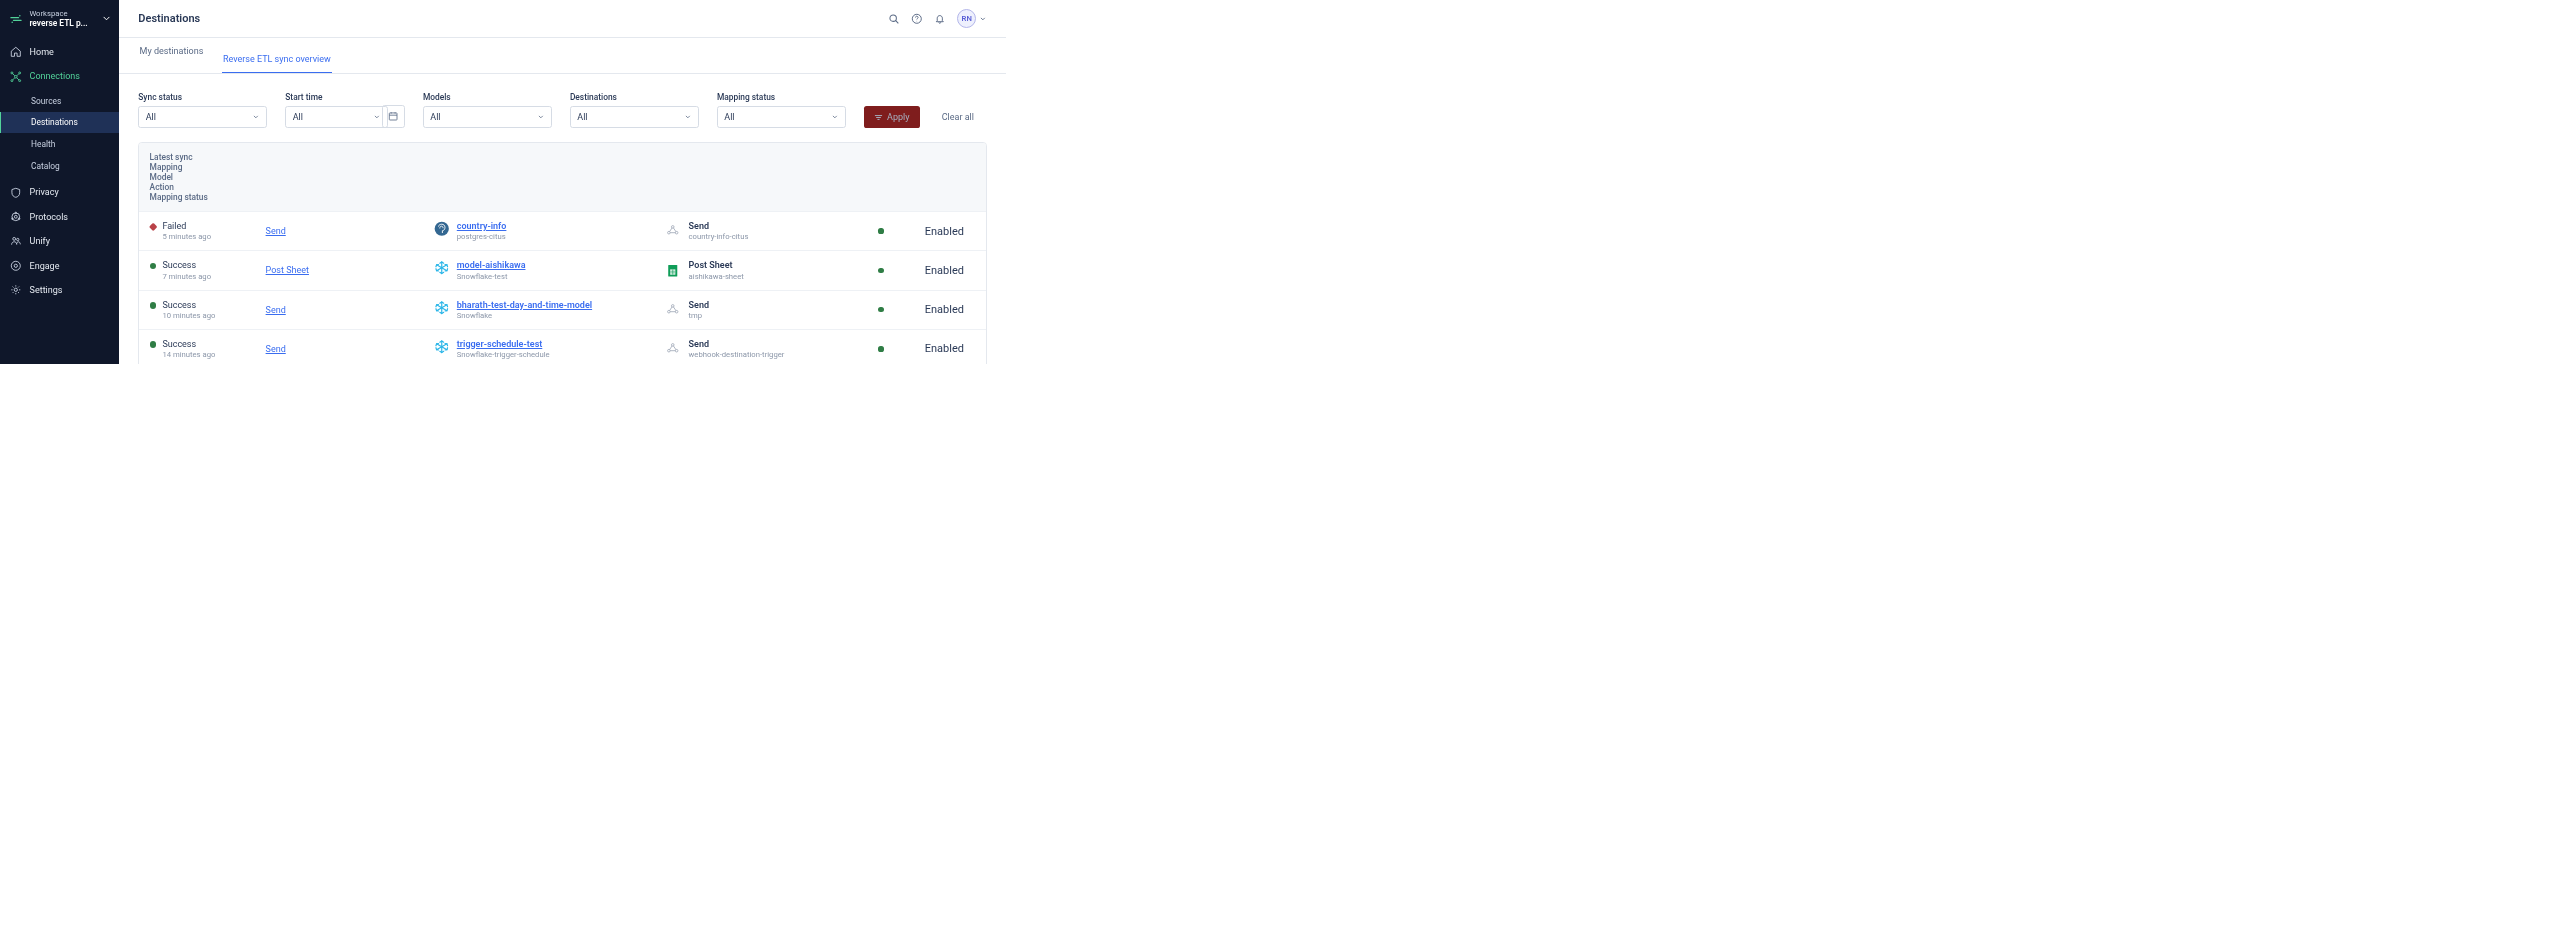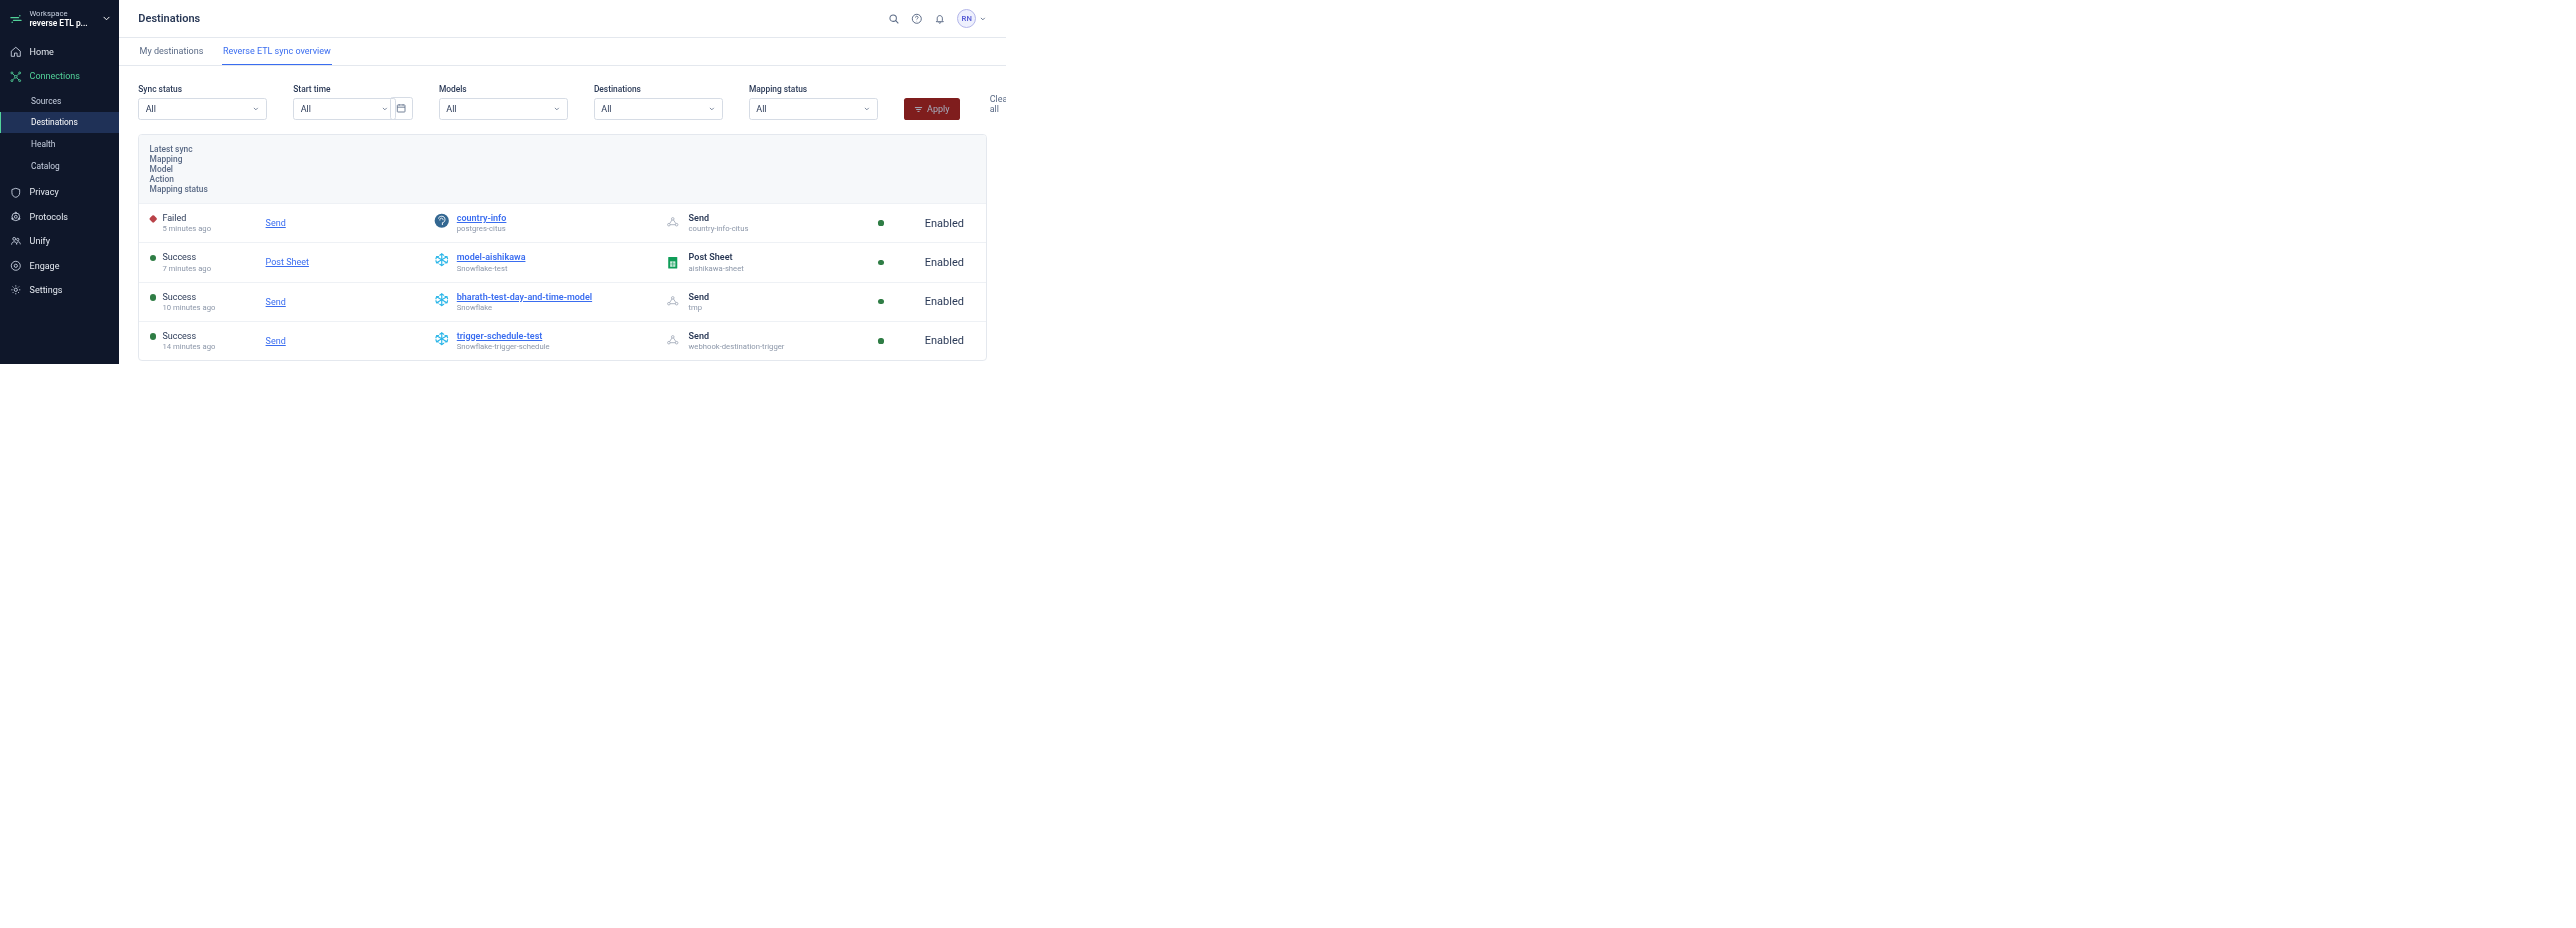--- a/index.html
+++ b/index.html
@@ -29,26 +29,26 @@
 .topbar { display: flex; align-items: center; padding: 9px 19.3px; border-bottom: 0.6px solid #e4e8ee; }
 .page-title { font-size: 11px; font-weight: 600; color: #2b3a57; }
 .topbar-spacer { flex: 1; }
 .topbar-actions { display: flex; align-items: center; gap: 11.6px; }
 .topbar-icon { color: #5a6a85; cursor: pointer; display: flex; }
 .avatar { width: 19.3px; height: 19.3px; border-radius: 50%; background: #eef0fd; border: 1px solid #b3b6ea; display: flex; align-items: center; justify-content: center; font-size: 7.7px; font-weight: 600; color: #5a5fd6; cursor: pointer; }
 .avatar-wrap { display: flex; align-items: center; gap: 2.6px; cursor: pointer; }
 
 .tabs { display: flex; gap: 17px; padding: 0 19.3px; border-bottom: 0.6px solid #e4e8ee; }
 .tab { padding: 7.7px 1.3px; font-size: 9px; color: #5a6a85; cursor: pointer; border-bottom: 1.3px solid transparent; }
-.tab.active { color: #3a6df0; border-bottom-color: #3a6df0; }
+.tab.active { color: #3a6df0; border-bottom-color: #3a6df0; margin-top: 8px; }
 
 .content { padding: 18px 19.3px; }
 .section-title { font-size: 14px; font-weight: 600; color: #2b3a57; margin-bottom: 14px; }
 
-.filters { display: flex; gap: 26px; align-items: flex-end; margin-bottom: 14px; }
+.filters { display: flex; gap: 18px; align-items: flex-end; margin-bottom: 14px; }
 .filter { display: flex; flex-direction: column; gap: 3.9px; }
 .filter-label { font-size: 8.4px; color: #2b3a57; font-weight: 500; }
 .select { display: flex; align-items: center; justify-content: space-between; border: 0.6px solid #d6dce5; border-radius: 2.6px; padding: 5.2px 6.4px; min-width: 129px; background: #fff; cursor: pointer; font-size: 9px; color: #2b3a57; }
 .select .chev { color: #6a788f; }
 .cal-btn { border: 0.6px solid #d6dce5; border-radius: 2.6px; width: 23px; height: 23px; display: flex; align-items: center; justify-content: center; cursor: pointer; color: #5a6a85; margin-left: -9px; }
 .start-wrap { display: flex; align-items: flex-end; gap: 2.6px; }
 .apply-btn { background: #7f1d1d; color: #a6b0c0; border-radius: 2.6px; padding: 5.8px 10.3px; font-size: 9px; display: flex; align-items: center; gap: 3.9px; cursor: not-allowed; }
 .clear-link { color: #5a6a85; font-size: 9px; cursor: pointer; padding: 5.8px 3.9px; }
 
 .table { border: 0.6px solid #e4e8ee; border-radius: 3.9px; overflow: hidden; }

